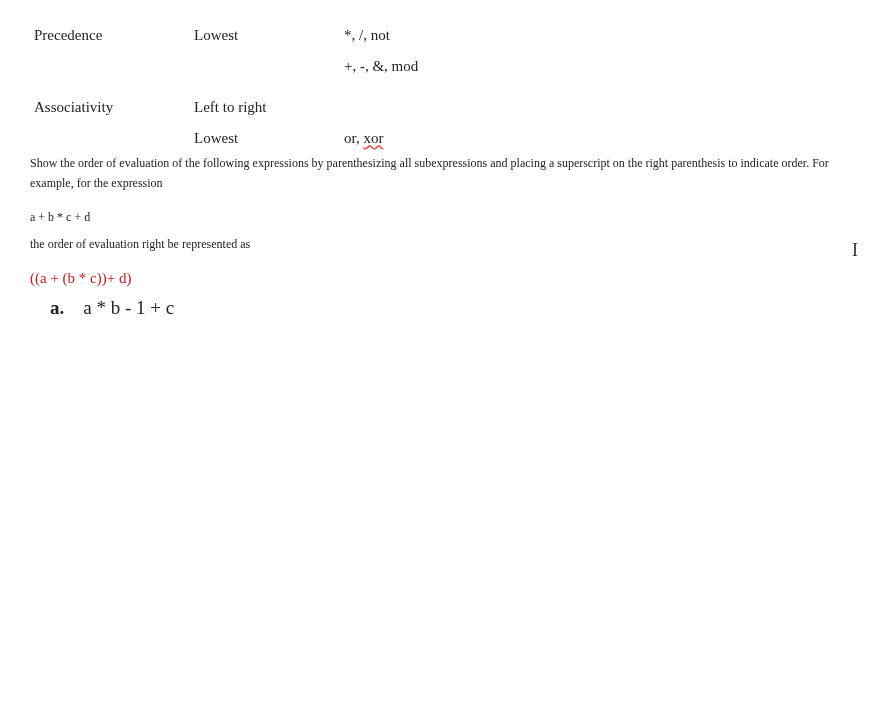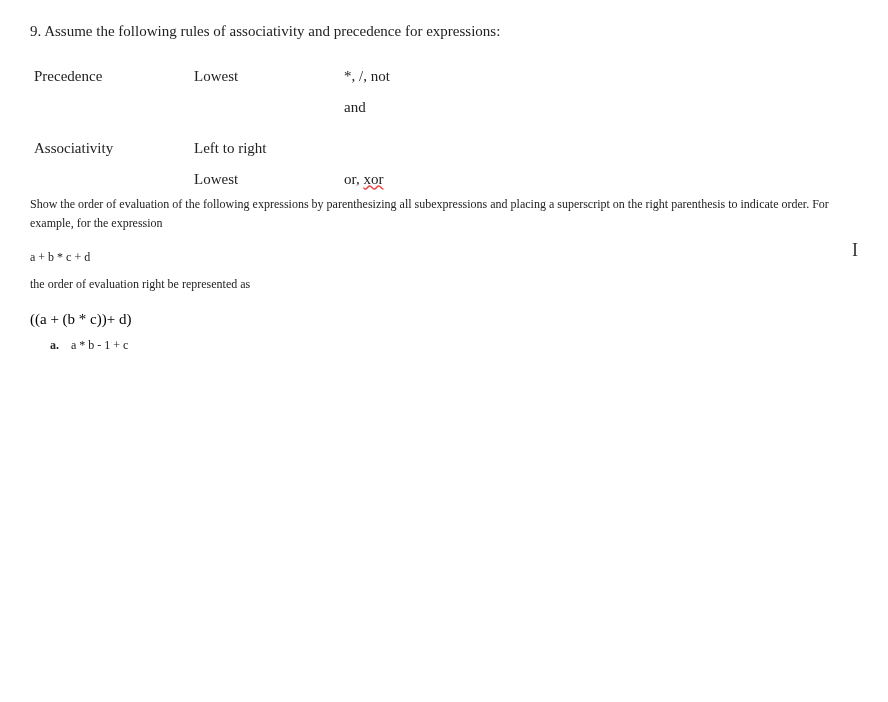--- a/index.html
+++ b/index.html
@@ -89,59 +89,55 @@
 
     .expression-line {
       font-size: 12px;
       color: #222;
       margin-bottom: 10px;
       font-family: 'Times New Roman', Times, serif;
     }
 
     .expression-example {
       font-size: 15px;
-      color: #000000;
+      color: #b91c1c;
       margin-bottom: 10px;
       font-family: 'Times New Roman', Times, serif;
     }
 
     .part-a {
-      font-size: 12px;
+      font-size: 19px;
       color: #222;
       margin-top: 10px;
       font-family: 'Times New Roman', Times, serif;
       padding-left: 20px;
     }
 
     .part-label {
       font-weight: bold;
     }
   </style>
 </head>
 <body>
 
 <div class="page-container">
 
-  <div class="question-number">
-    <span>9.</span>
-    <span>Assume the following rules of associativity and precedence for expressions:</span>
-  </div>
 
   <div class="precedence-table">
     <table>
       <tbody>
         <tr>
           <td class="col-label">Precedence</td>
           <td class="col-level">Lowest</td>
           <td class="col-ops">*, /, not</td>
         </tr>
         <tr>
           <td class="col-label"></td>
           <td class="col-level"></td>
-          <td class="col-ops">and</td>
+          <td class="col-ops">+, -, &amp;, mod</td>
         </tr>
         <tr>
           <td class="col-label" style="padding-top:12px;">Associativity</td>
           <td class="col-level" style="padding-top:12px;">Left to right</td>
           <td class="col-ops" style="padding-top:12px;"></td>
         </tr>
         <tr>
           <td class="col-label"></td>
           <td class="col-level">Lowest</td>
           <td class="col-ops">or, <span class="xor-underline">xor</span></td>

